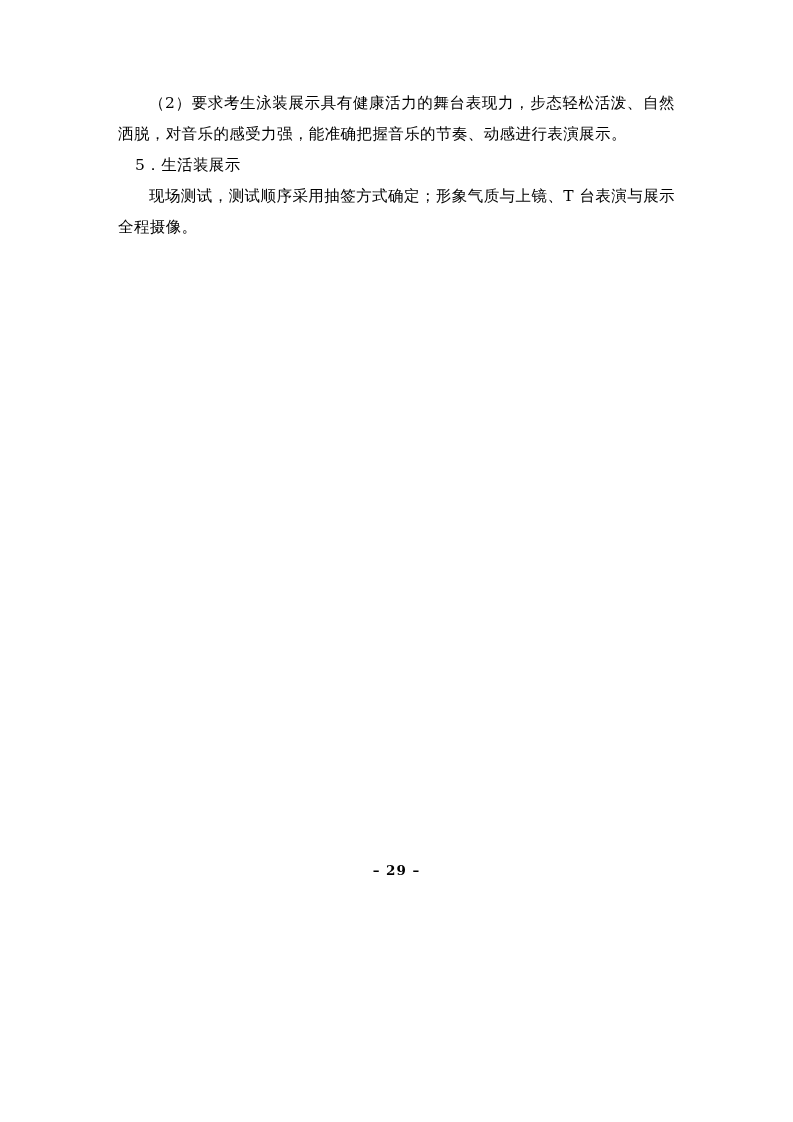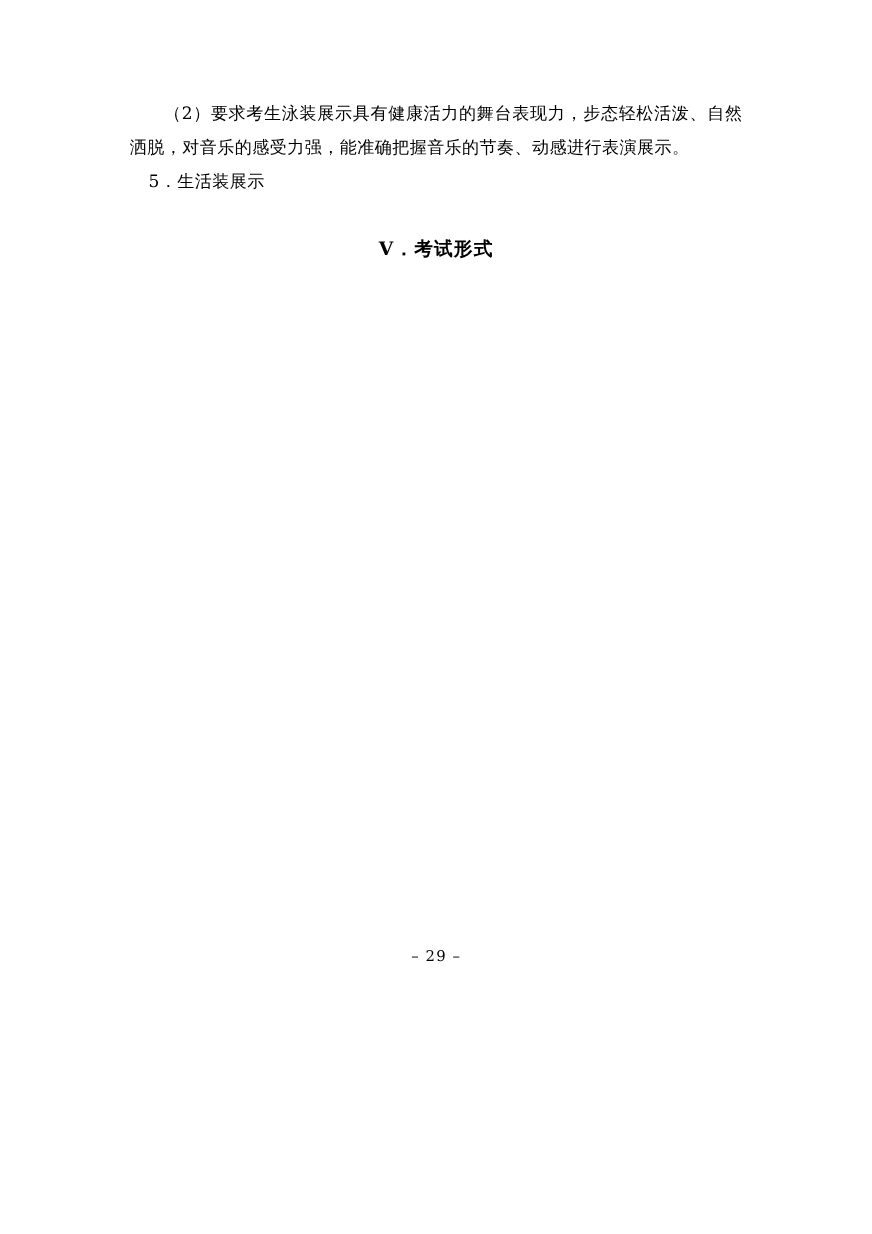--- a/index.html
+++ b/index.html
@@ -48,32 +48,31 @@
     font-weight: bold;
   }
   .footer {
     position: absolute;
     left: 0;
     right: 0;
     bottom: 58px;
     text-align: center;
     font-size: 13.5px;
     letter-spacing: 1px;
+    font-weight: bold;
   }
 </style>
 </head>
 <body>
 
 <div class="page">
 
   <p class="para indent-2">（2）要求考生泳装展示具有健康活力的舞台表现力，步态轻松活泼、自然洒脱，对音乐的感受力强，能准确把握音乐的节奏、动感进行表演展示。</p>
 
   <p class="para indent-1">5．生活装展示</p>
 
 
-  <h2 class="section-title">
-    <span class="numeral">Ⅴ．</span><span>考试形式</span>
-  </h2>
 
+  <p class="para indent-2">现场测试，测试顺序采用抽签方式确定；形象气质与上镜、T 台表演与展示全程摄像。</p>
 
   <div class="footer">– 29 –</div>
 
 </div>
 
 </body></html>

